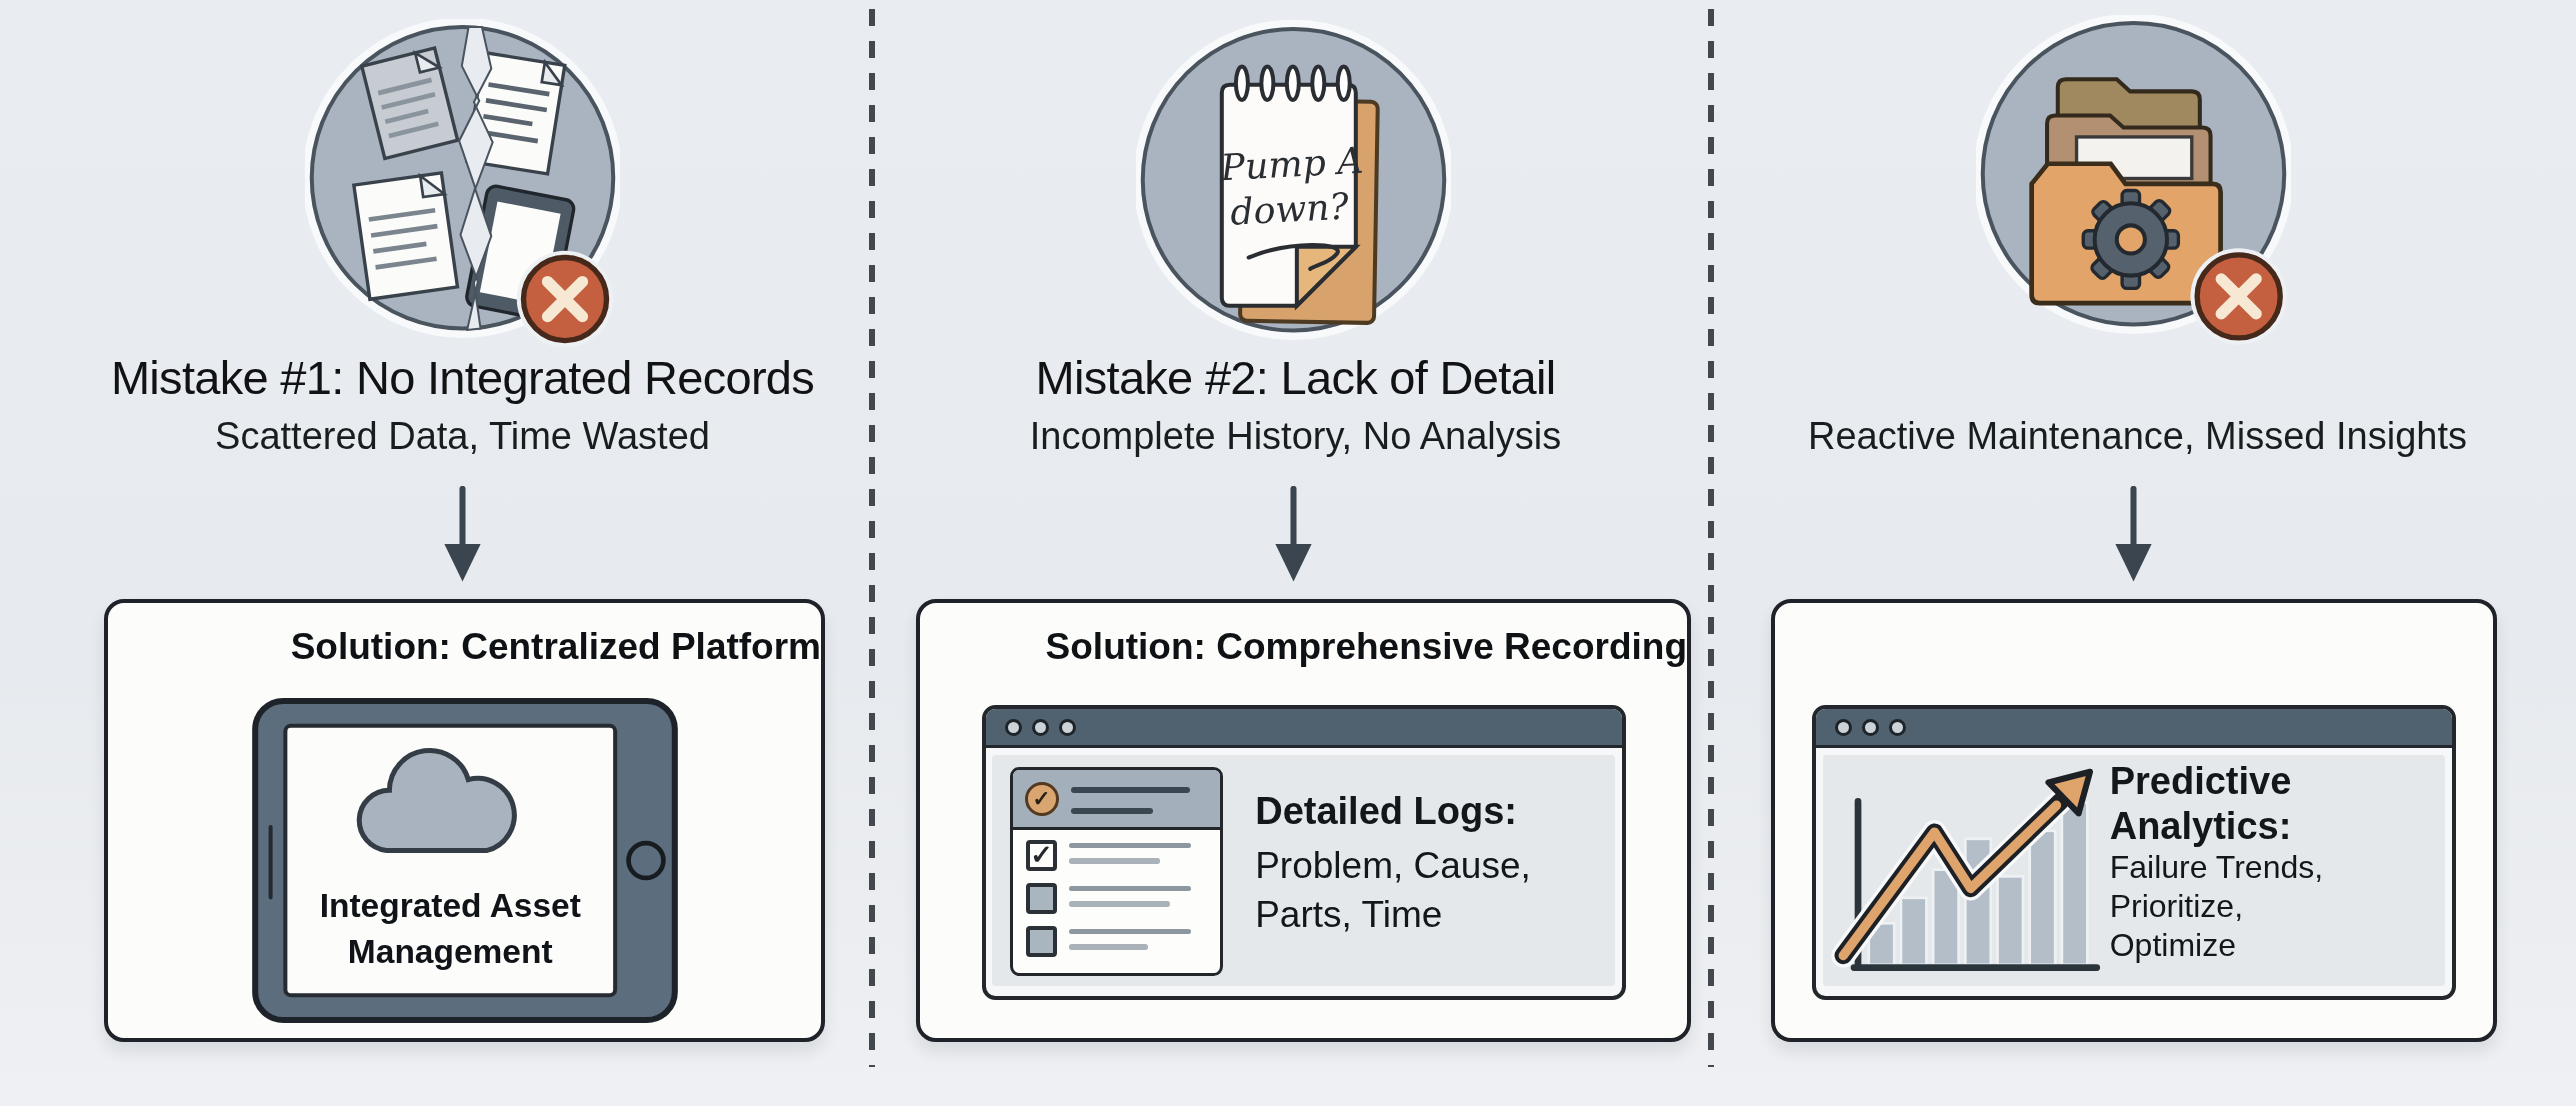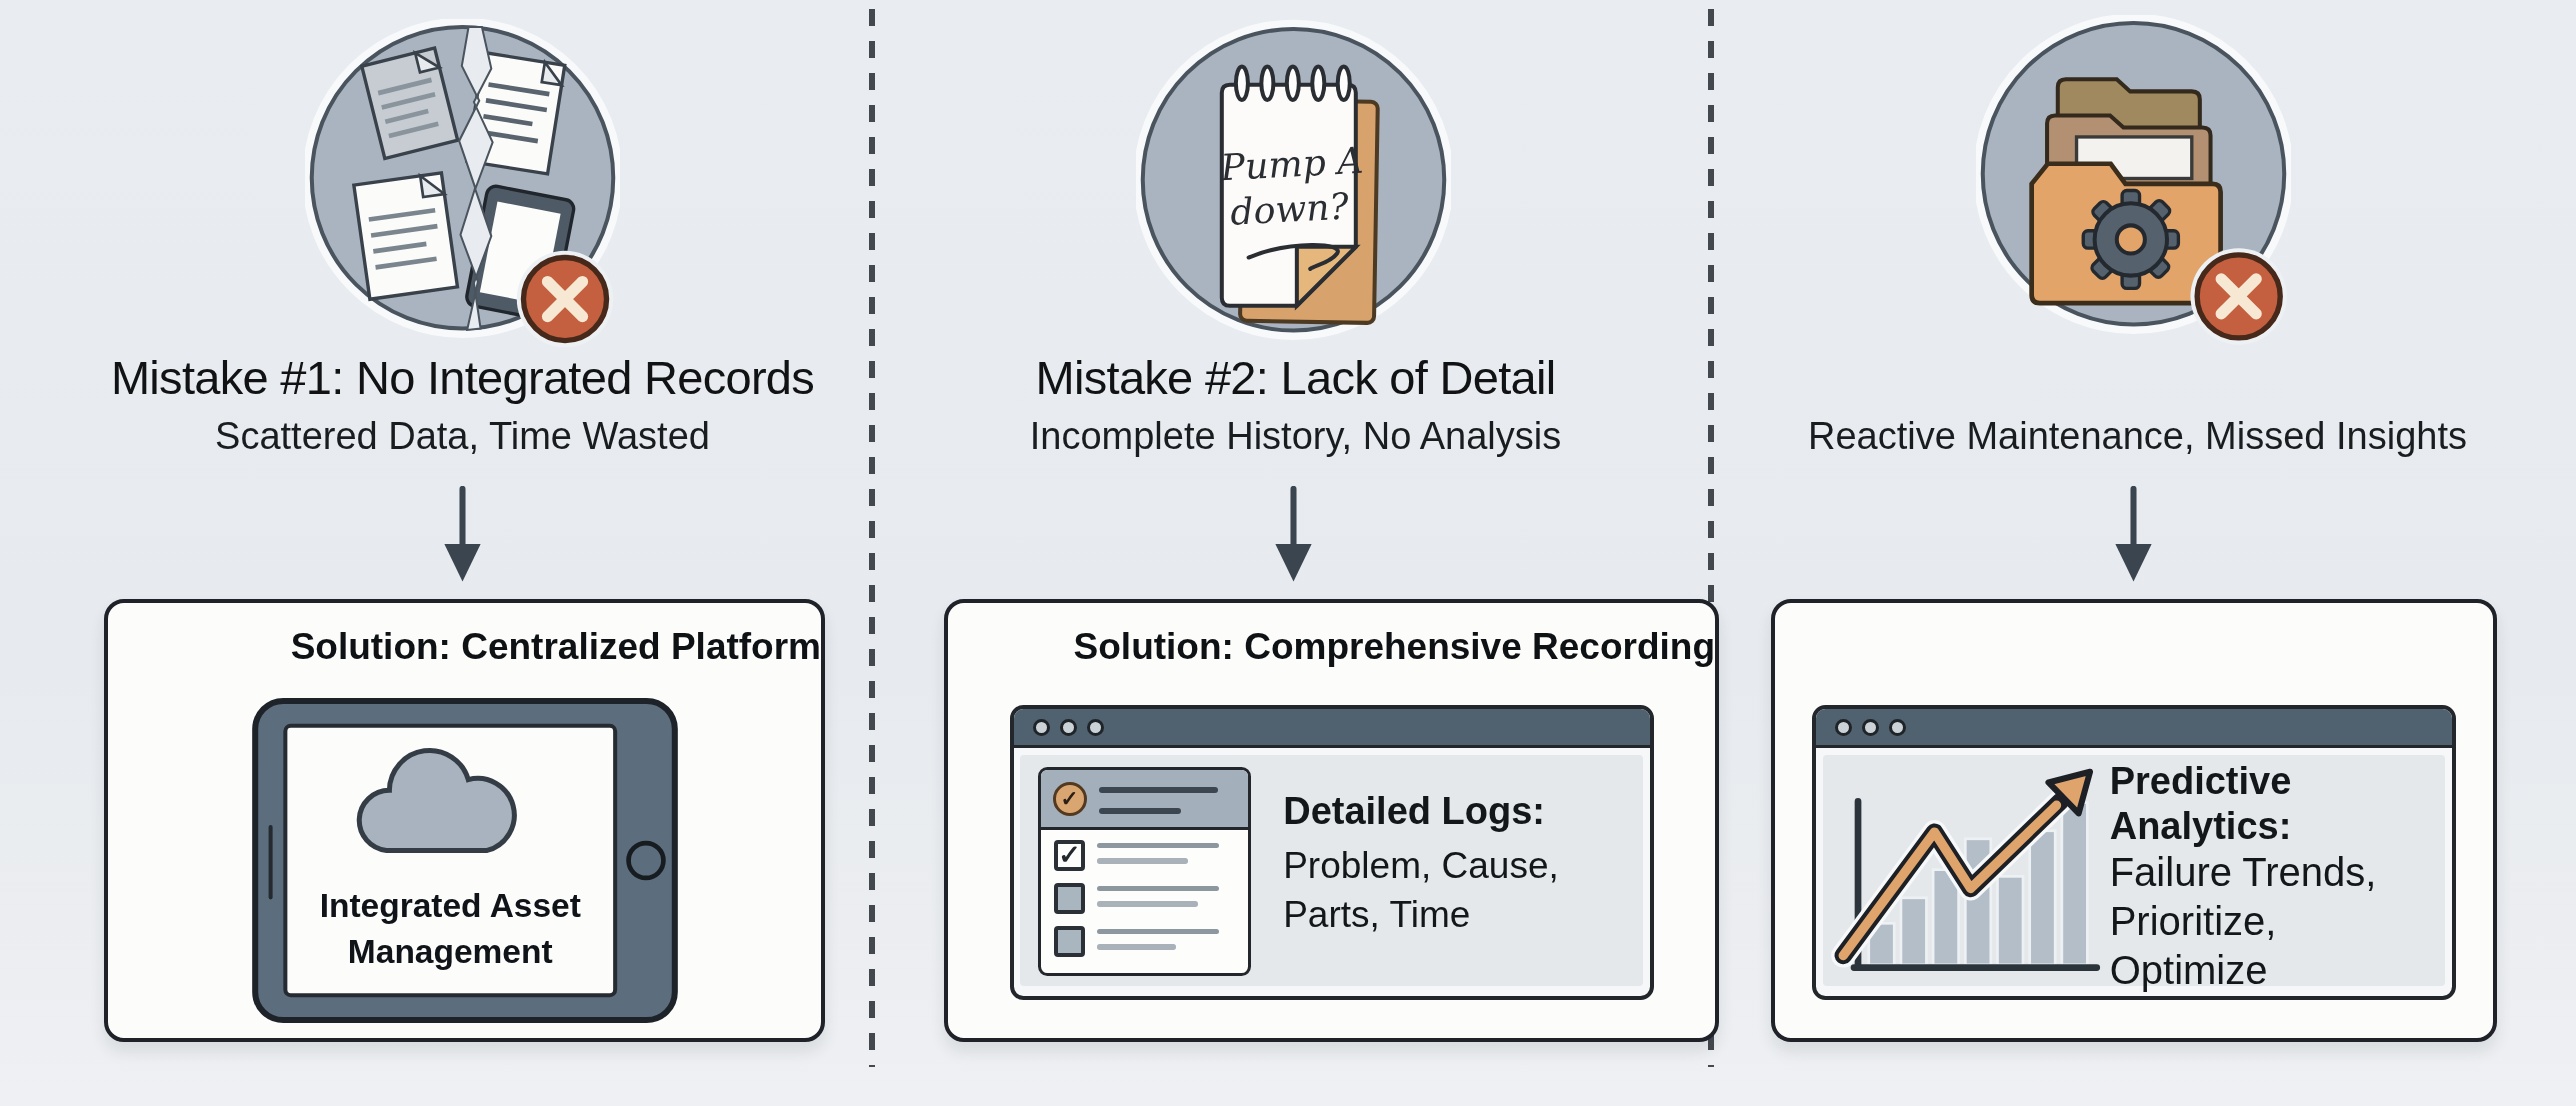--- a/index.html
+++ b/index.html
@@ -69,21 +69,21 @@
   .cb.empty { background:#a9b5bf; }
   .linestack { padding-top:2.7px; }
   .gline { height:5.4px; border-radius:2.7px; background:#8c97a0; margin-bottom:10px; }
   .gline.light { background:#a9b1b9; }
   .log-text { position:absolute; left:263px; top:35px; color:#14171a; }
   .log-title { font-size:38px; font-weight:bold; margin-bottom:9.4px; }
   .log-line { font-size:37px; line-height:1.32; }
   .chart-svg { position:absolute; left:4px; top:2.7px; }
   .analytics-text { position:absolute; left:287px; top:4px; color:#14171a; }
   .an-bold { font-size:38px; font-weight:bold; line-height:1.18; }
-  .an-line { font-size:40px; line-height:1.22; }
+  .an-line { font-size:32px; line-height:1.22; }
   svg text.screen-label { font-weight:bold; fill:#101418; }
   svg text.scribble-text {
     font-family:"DejaVu Serif", serif; font-style:italic; fill:#2a2d31;
   }
 </style>
 </head>
 <body>
 
 <div class="canvas">
 
@@ -190,21 +190,21 @@
   <div class="mistake-title" style="left:873px">Mistake #2: Lack of Detail</div>
   <div class="mistake-sub" style="left:873px">Incomplete History, No Analysis</div>
 
   <div class="down-arrow" style="left:1270px">
     <svg width="47" height="101" viewBox="0 0 70 150">
       <line x1="35" y1="4" x2="35" y2="92" stroke="#3a454f" stroke-width="9" stroke-linecap="round"></line>
       <polygon points="8,86 62,86 35,142" fill="#3a454f"></polygon>
     </svg>
   </div>
 
-  <div class="solution-box" style="left:944px; width:775px">
+  <div class="solution-box" style="left:916px; width:775px">
     <div class="solution-title">Solution: Comprehensive Recording</div>
     <div class="window">
       <div class="window-bar">
         <span class="dot"></span>
         <span class="dot"></span>
         <span class="dot"></span>
       </div>
       <div class="window-body">
         <div class="checklist-card">
           <div class="card-header">

